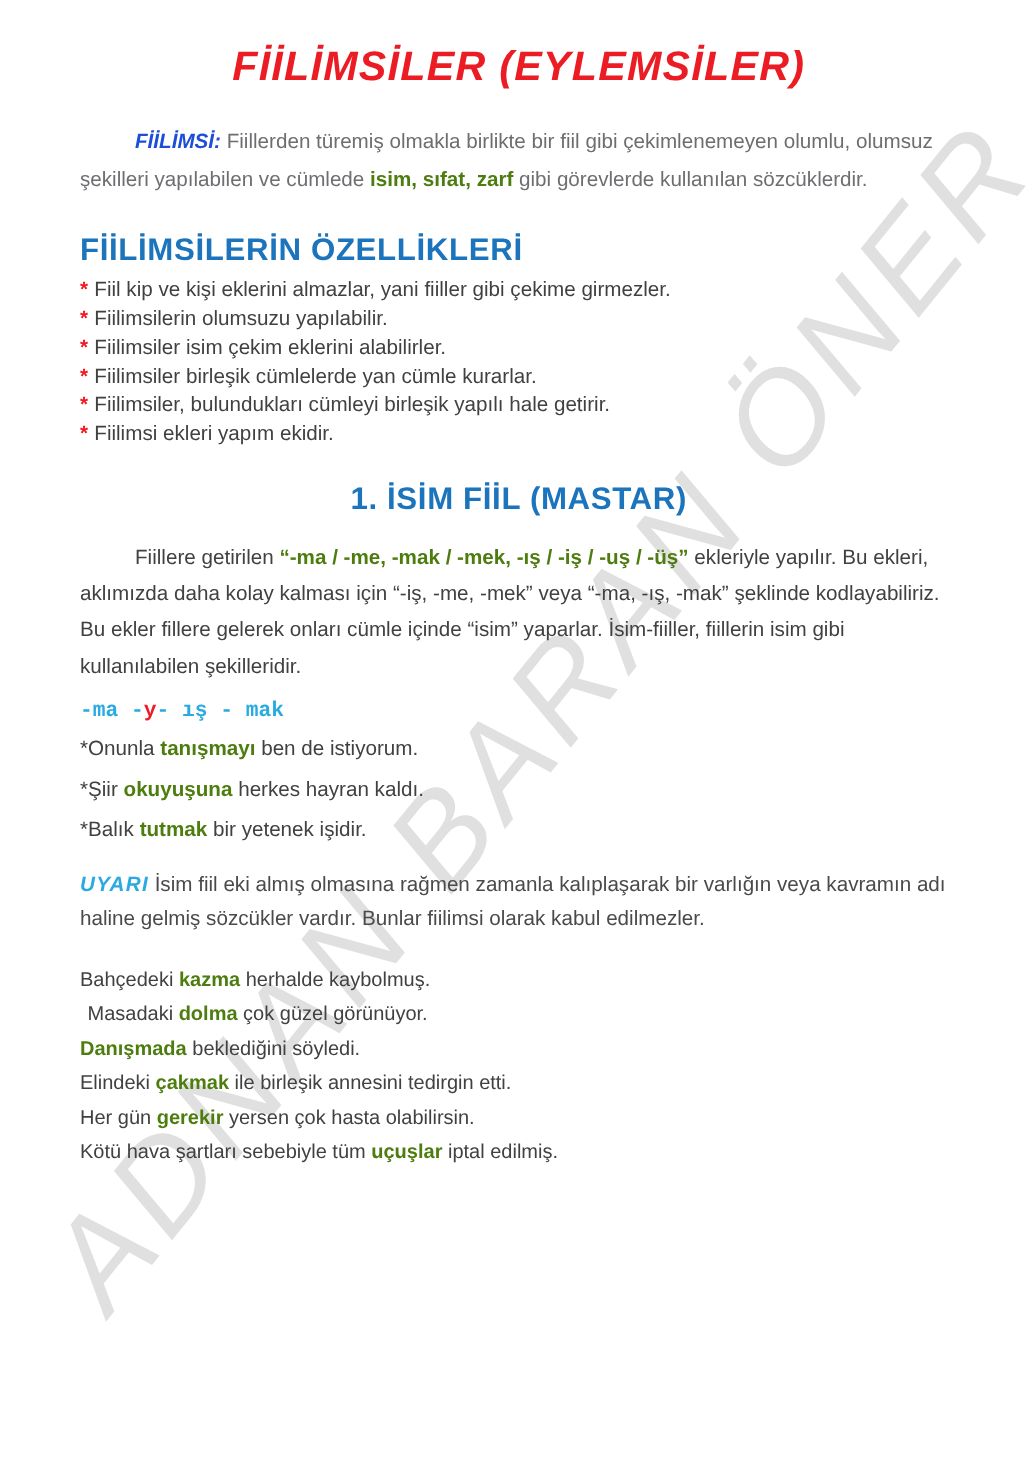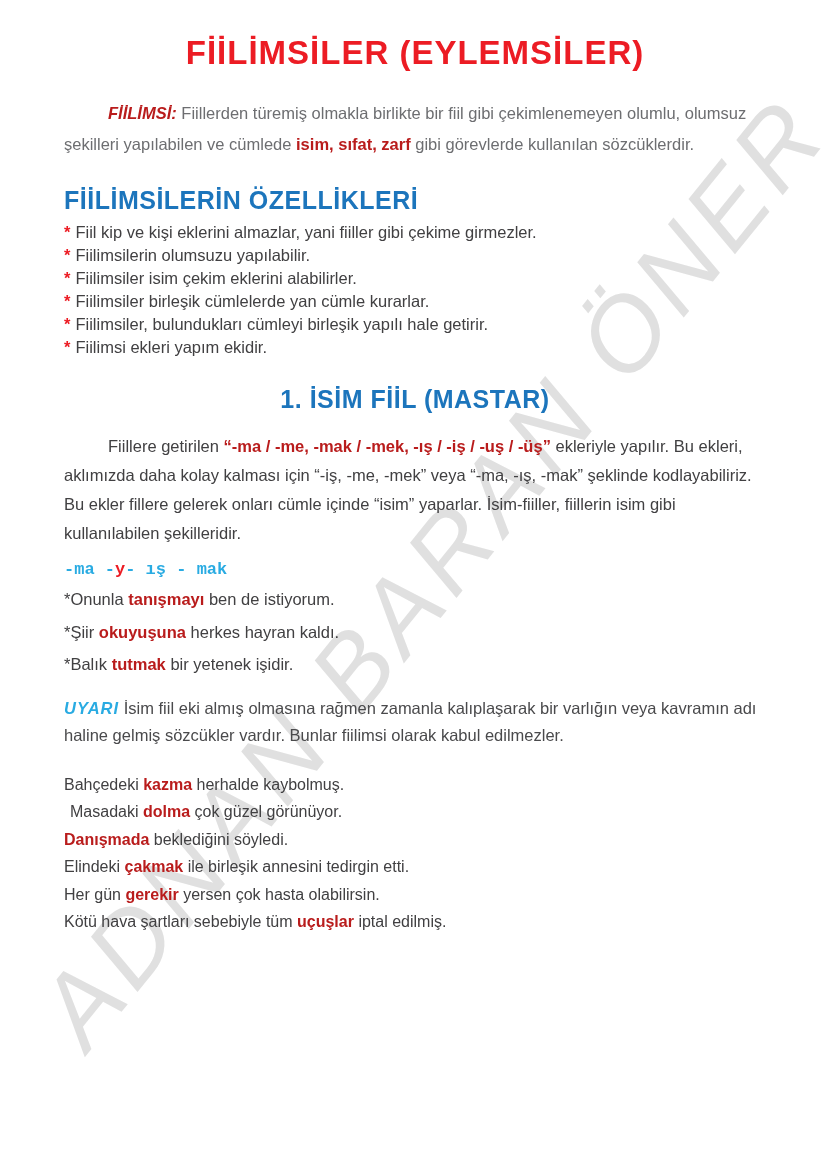--- a/index.html
+++ b/index.html
@@ -30,32 +30,33 @@
   }
   .content{
     position:relative;z-index:1;
     padding:34px 62px 0 64px;
   }
   .title{
     margin:0;
     text-align:center;
     font-size:33px;
     font-weight:bold;
+    font-style:italic;
     letter-spacing:1px;
     color:#ec1c24;
   }
   .intro{
     margin:26px 0 0 0;
     font-size:16.5px;
     line-height:31px;
     color:#6d6e71;
     text-indent:44px;
   }
-  .blue-label{color:#b91c1c;font-weight:bold;font-style:italic;}
-  .red-b{color:#b91c1c;font-weight:bold;}
+  .blue-label{color:#1d4ed8;font-weight:bold;font-style:italic;}
+  .red-b{color:#4d7c0f;font-weight:bold;}
   .h2{
     margin:26px 0 6px 0;
     font-size:25px;
     font-weight:bold;
     letter-spacing:0.5px;
     color:#1c75bc;
   }
   .h2.second{text-align:center;}
   ul.features{
     list-style:none;

